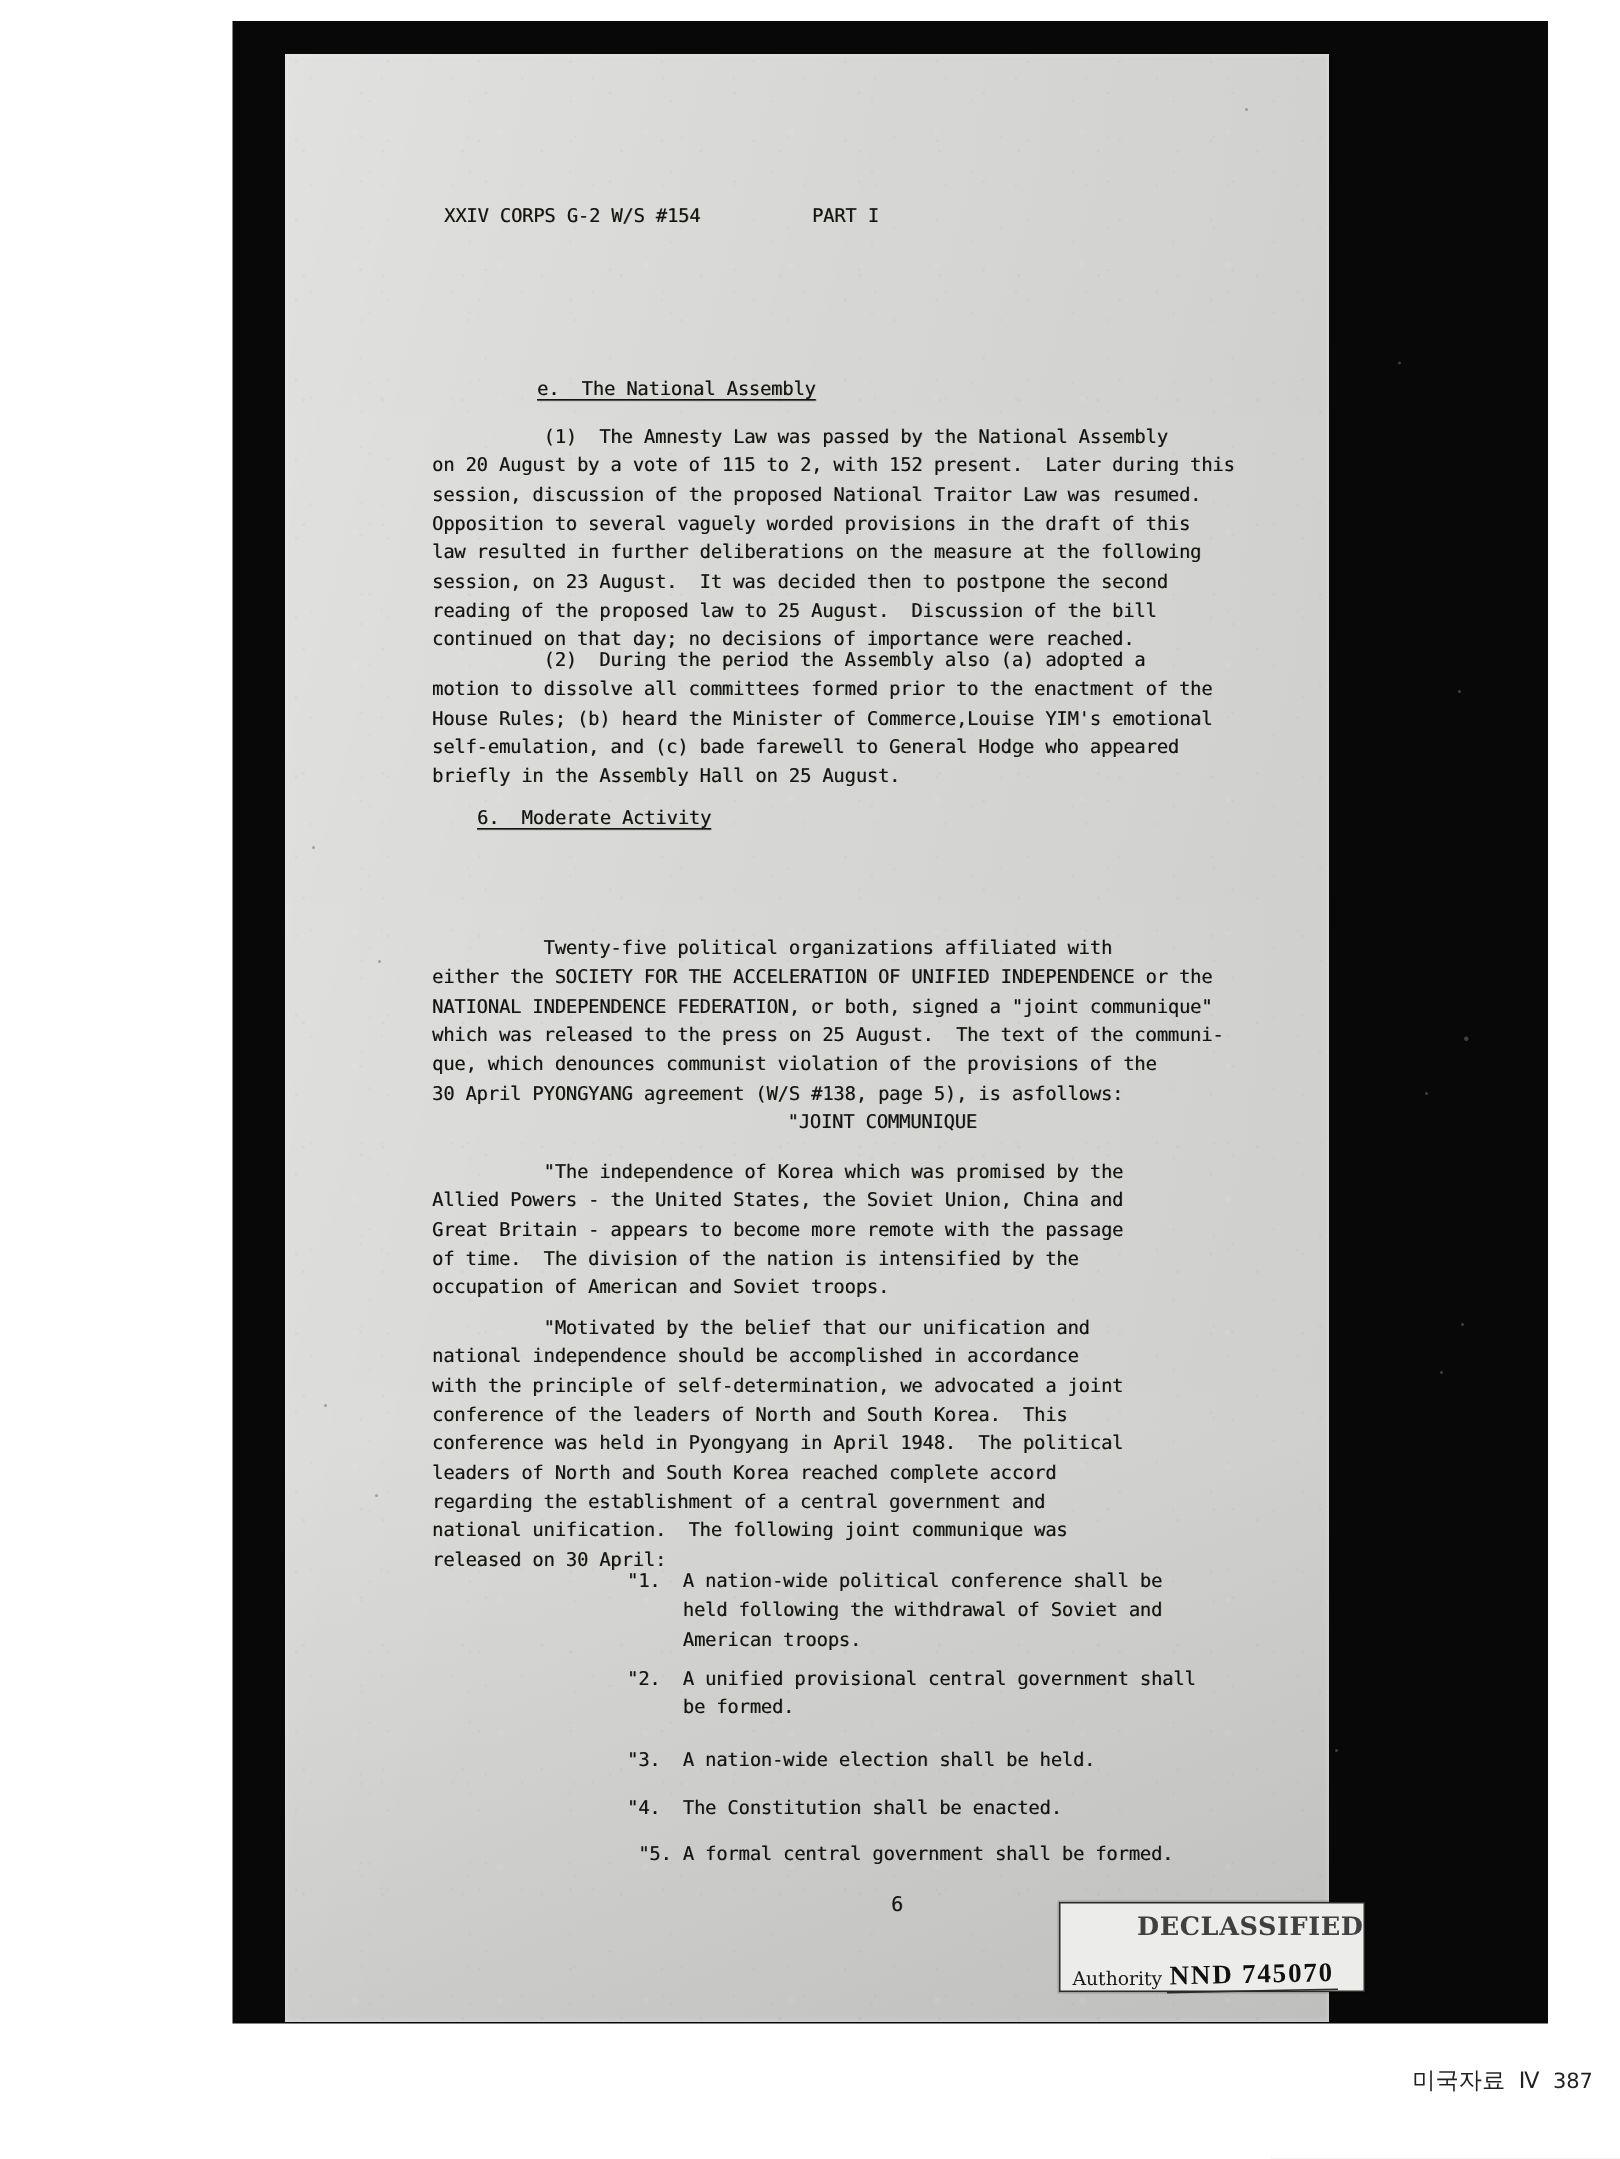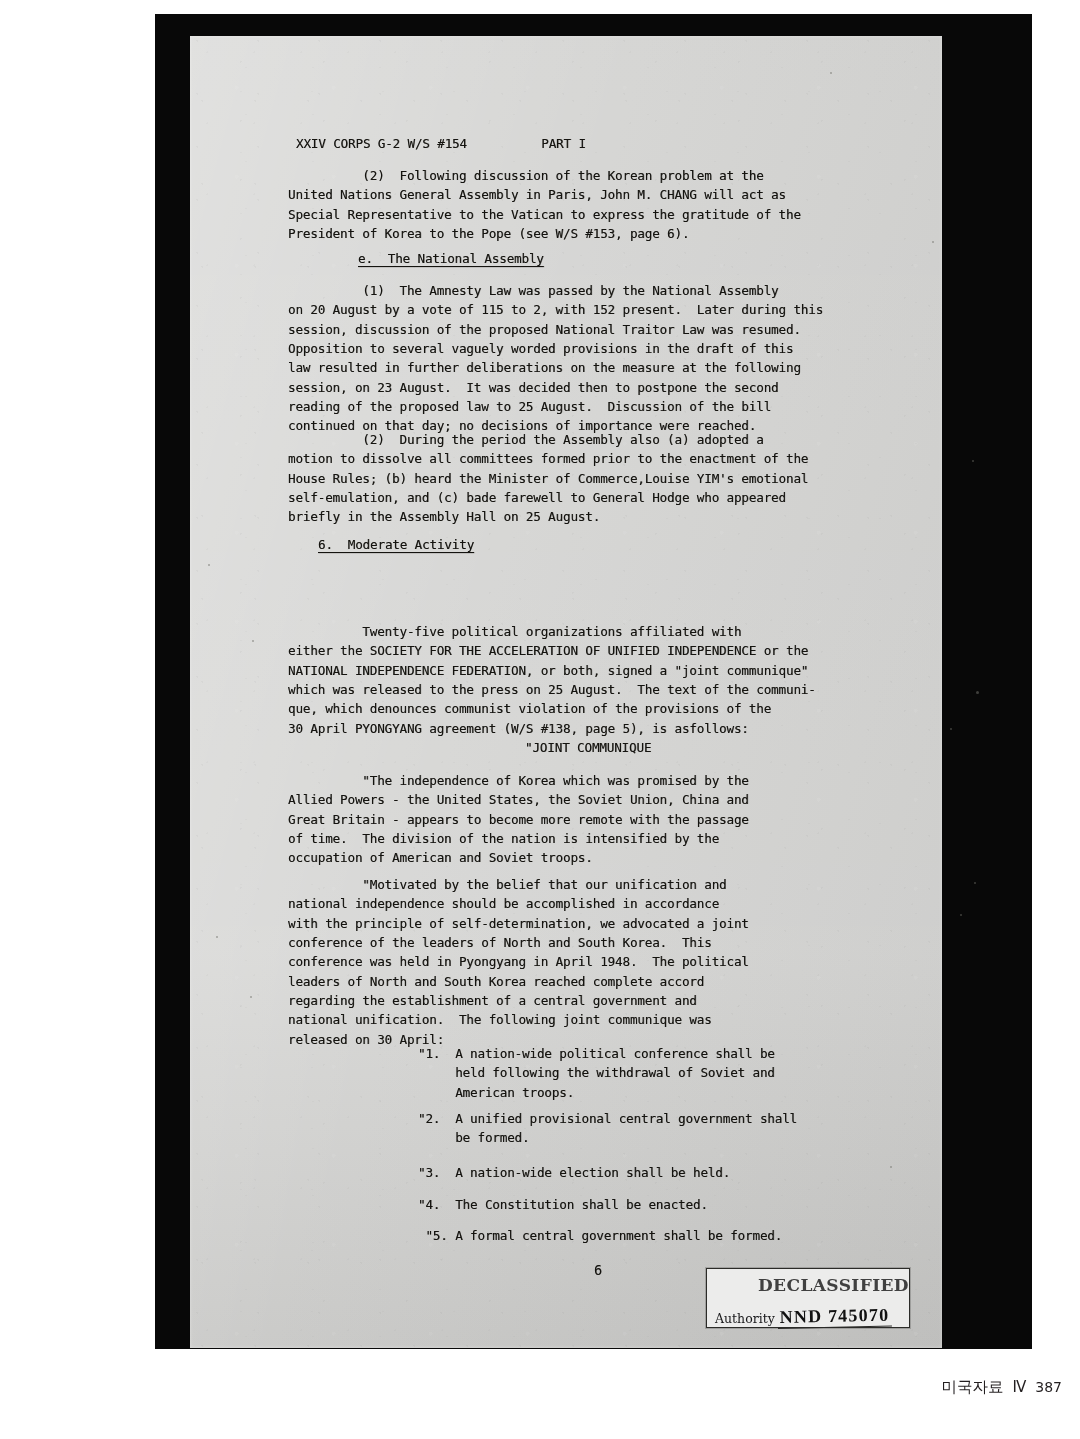--- a/index.html
+++ b/index.html
@@ -23,21 +23,21 @@
     width: 877px;
     height: 1335px;
     background: #080808;
   }
 
   
   #document-page {
     position: absolute;
     left: 35px;
     top: 22px;
-    width: 752px;
+    width: 696px;
     height: 1312px;
     background: #d2d2d0;
     background-image:
       linear-gradient(105deg, rgba(255,255,255,0.30) 0%, rgba(255,255,255,0.05) 40%, rgba(0,0,0,0.045) 100%),
       linear-gradient(0deg, rgba(0,0,0,0.05) 0%, rgba(255,255,255,0.10) 30%, rgba(255,255,255,0.04) 100%);
     box-shadow: 0 0 3px 1px rgba(255,255,255,0.22) inset;
     text-decoration: underline;
   }
   
   #paper-grain {
@@ -196,24 +196,20 @@
     <div class="speck" style="left:784px;top:846px;width:2px;height:2px;"></div>
     <div class="speck" style="left:60px;top:960px;width:2px;height:2px;"></div>
     <div class="speck" style="left:18px;top:528px;width:2px;height:2px;"></div>
     <div class="speck" style="left:26px;top:900px;width:2px;height:2px;"></div>
     <div class="speck" style="left:700px;top:1130px;width:2px;height:2px;"></div>
     <div class="speck" style="left:62px;top:604px;width:2px;height:2px;"></div>
     <div class="speck" style="left:770px;top:878px;width:2px;height:2px;"></div>
 
     <div class="typed" id="header-line">XXIV CORPS G-2 W/S #154          PART I</div>
 
-    <div class="typed body-block" id="para-2-vatican">          (2)  Following discussion of the Korean problem at the
-United Nations General Assembly in Paris, John M. CHANG will act as
-Special Representative to the Vatican to express the gratitude of the
-President of Korea to the Pope (see W/S #153, page 6).</div>
 
     <div class="typed heading-text" id="heading-national-assembly">e.  The National Assembly</div>
 
     <div class="typed body-block" id="para-1-amnesty">          (1)  The Amnesty Law was passed by the National Assembly
 on 20 August by a vote of 115 to 2, with 152 present.  Later during this
 session, discussion of the proposed National Traitor Law was resumed.
 Opposition to several vaguely worded provisions in the draft of this
 law resulted in further deliberations on the measure at the following
 session, on 23 August.  It was decided then to postpone the second
 reading of the proposed law to 25 August.  Discussion of the bill

